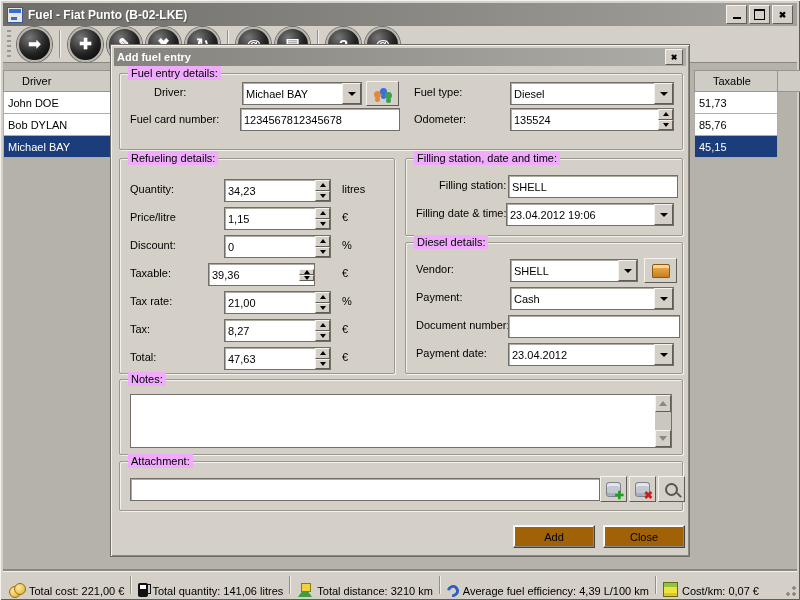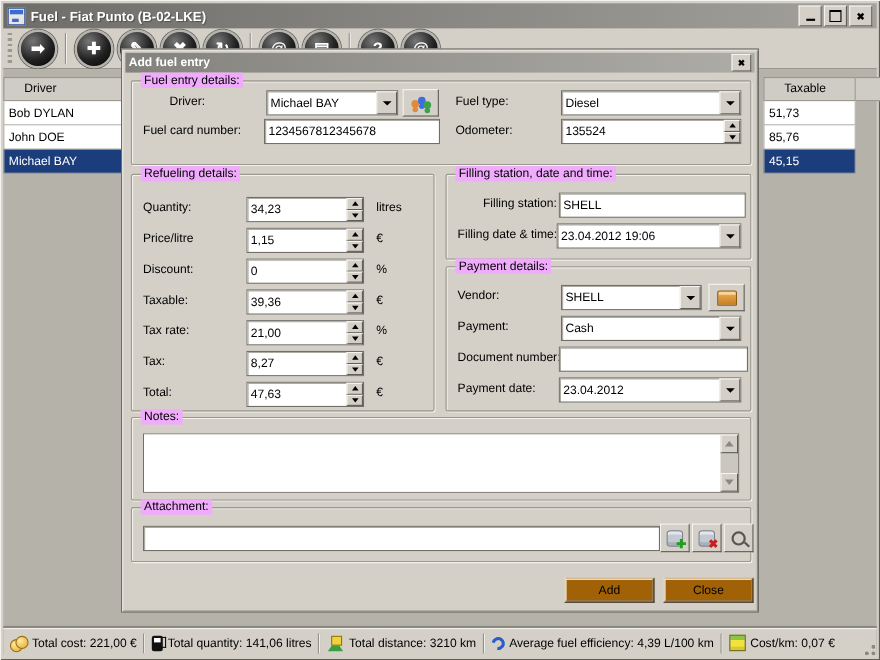--- a/index.html
+++ b/index.html
@@ -92,21 +92,21 @@
   .notes-area{position:absolute;display:flex;background:#fff;border:1px solid #716f68;}
   .notes-area textarea{flex:1;border:none;outline:none;resize:none;font:11px "Liberation Sans",sans-serif;}
   .vscroll{width:16px;background:#cac7bf;display:flex;flex-direction:column;justify-content:space-between;}
   .vs-btn{height:15px;background:#d4d0c8;border:1px solid;border-color:#f5f3ef #5f5d58 #5f5d58 #f5f3ef;
     display:flex;align-items:center;justify-content:center;}
   .tri-up-g{width:0;height:0;border:4px solid transparent;border-bottom:5px solid #8a887f;margin-top:-4px;}
   .tri-dn-g{width:0;height:0;border:4px solid transparent;border-top:5px solid #8a887f;margin-bottom:-4px;}
   
   .statusbar{position:absolute;left:3px;right:3px;bottom:3px;height:25px;background:#d4d0c8;
     border-top:1px solid #f5f3ef;box-shadow:0 -2px 0 #8a887f;display:flex;align-items:center;}
-  .sb-item{display:flex;align-items:center;gap:4px;padding:0 6px;height:100%;flex:0 0 auto;}
+  .sb-item{display:flex;align-items:flex-end;gap:4px;padding:0 6px;height:100%;flex:0 0 auto;}
   .sb-sep{width:1px;height:18px;background:#918f88;border-right:1px solid #f2f0ec;flex:0 0 auto;}
   .sb-grip{margin-left:auto;width:12px;height:12px;align-self:flex-end;
     background:
       radial-gradient(circle at 9px 3px,#8a887f 1.5px,transparent 2px),
       radial-gradient(circle at 9px 9px,#8a887f 1.5px,transparent 2px),
       radial-gradient(circle at 3px 9px,#8a887f 1.5px,transparent 2px);}
   .ic-coins{position:relative;width:16px;height:14px;}
   .ic-coins::before,.ic-coins::after{content:"";position:absolute;width:10px;height:10px;border-radius:50%;
     background:radial-gradient(circle at 35% 35%,#ffe9a0,#e0a92c);border:1px solid #9a6d10;}
   .ic-coins::before{left:0;top:3px;} .ic-coins::after{left:5px;top:0;}
@@ -168,22 +168,22 @@
       <span>?</span>
     </span>
   <span class="tb-btn">
       <span>@</span>
     </span>
 </div>
 
 <div class="workarea">
   <div class="grid-col col-left">
     <div class="grid-header">Driver</div>
+    <div class="grid-row">John DOE</div>
     <div class="grid-row">Bob DYLAN</div>
-    <div class="grid-row">John DOE</div>
     <div class="grid-row selected">Michael BAY</div>
   </div>
   <div class="grid-col col-right">
     <div class="grid-header">Taxable</div>
     <div class="grid-row">51,73</div>
     <div class="grid-row">85,76</div>
     <div class="grid-row selected">45,15</div>
   </div>
   <div class="hdr-ext"></div>
 </div>
@@ -272,21 +272,21 @@
             <span class="tri-up-s"></span>
           </span>
           <span class="spin-btn">
             <span class="tri-dn-s"></span>
           </span>
         </span>
     </div>
     <span class="lbl" style="left:222px;top:80px;">%</span>
 
     <span class="lbl" style="left:10px;top:108px;">Taxable:</span>
-    <div class="combo" style="left:104px;top:104px;width:105px;">
+    <div class="combo" style="left:88px;top:104px;width:105px;align-items:center;">
       <input readonly="" value="39,36" style="">
       <span class="spin">
           <span class="spin-btn">
             <span class="tri-up-s"></span>
           </span>
           <span class="spin-btn">
             <span class="tri-dn-s"></span>
           </span>
         </span>
     </div>
@@ -342,21 +342,21 @@
     <span class="lbl" style="left:10px;top:48px;">Filling date &amp; time:</span>
     <div class="combo" style="left:100px;top:44px;width:166px;">
       <input readonly="" value="23.04.2012 19:06" style="">
       <span class="drop-btn">
           <span class="tri-dn"></span>
         </span>
     </div>
   </div>
 
   <div class="group" style="left:294px;top:197px;width:276px;height:130px;">
-    <span class="legend">Payment details:</span>
+    <span class="legend">Diesel details:</span>
     <span class="lbl" style="left:10px;top:20px;">Vendor:</span>
     <div class="combo" style="left:104px;top:16px;width:126px;">
       <input readonly="" value="SHELL" style="">
       <span class="drop-btn">
           <span class="tri-dn"></span>
         </span>
     </div>
     <span class="icon-btn" style="left:238px;top:15px;width:31px;height:23px;">
       <span class="shop"></span>
     </span>

